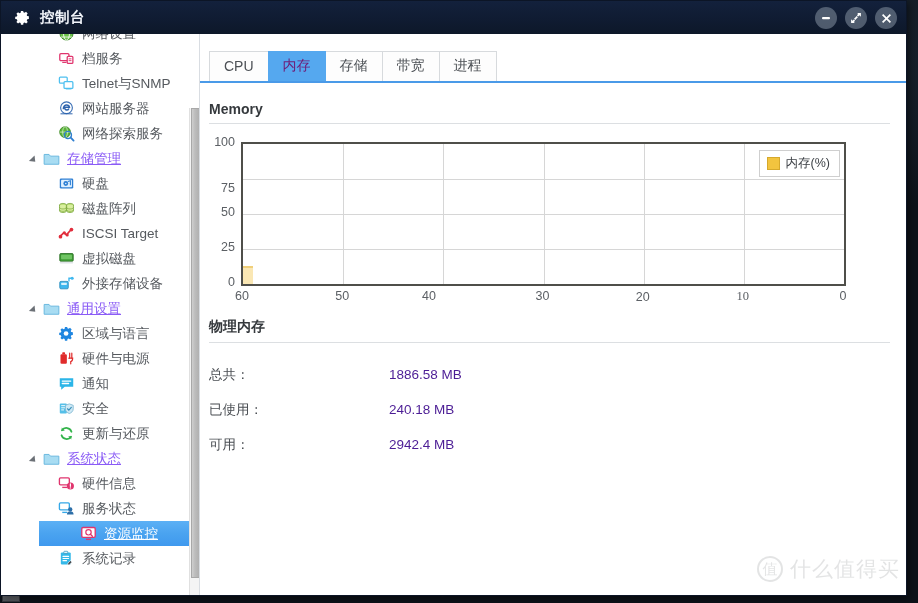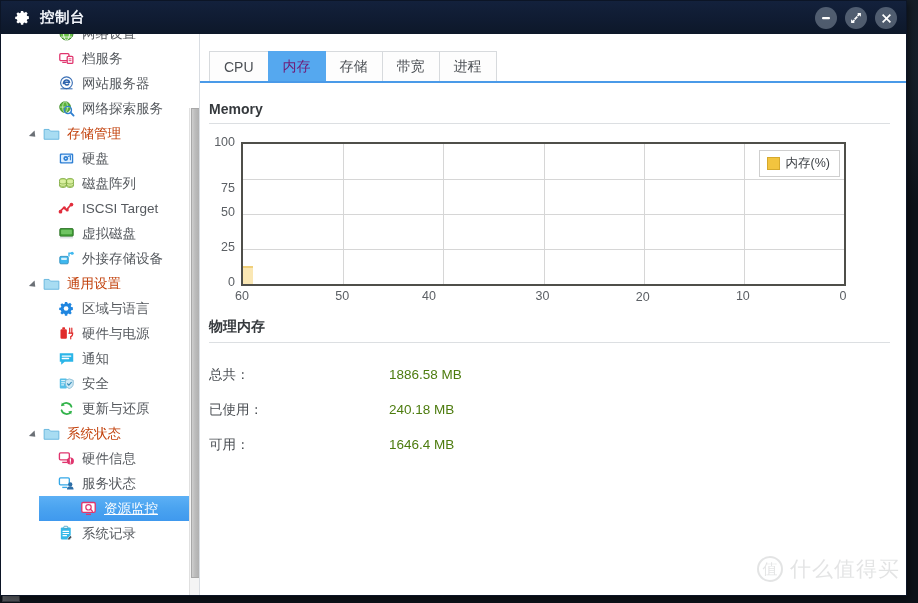--- a/index.html
+++ b/index.html
@@ -100,21 +100,21 @@
   .tri {
     width: 0; height: 0; flex: none;
     border-left: 5px solid #6b7076;
     border-top: 4px solid transparent;
     border-bottom: 4px solid transparent;
     transform: rotate(45deg);
     margin-right: 7px;
     margin-top: 2px;
   }
   .folder-ic { width: 17px; height: 14px; flex: none; margin-right: 7px; }
-  .grp-label { font-size: 13.5px; color: #c2410c; white-space: nowrap; }
+  .grp-label { font-size: 13.5px; color: #8b5cf6; white-space: nowrap; text-decoration: underline; }
 
   .nav-item {
     display: flex; align-items: center;
     height: 25px;
     padding-left: 41px;
     cursor: pointer;
   }
   .nav-item .ico { width: 17px; height: 17px; flex: none; margin-right: 7px; }
   .nav-item .lbl { font-size: 13.5px; color: #55595e; white-space: nowrap; }
   .nav-item.selected {
@@ -146,21 +146,21 @@
     position: relative;
     overflow: hidden;
   }
 
   
   #tabs {
     display: flex;
     padding-left: 9px;
     padding-top: 16px;
     height: 49px;
-    align-items: flex-end;
+    align-items: center;
     border-bottom: 2px solid #4a9ae8;
     position: relative;
   }
   .tab {
     height: 30px;
     padding: 0 14px;
     display: flex; align-items: center; justify-content: center;
     font-size: 14px;
     color: #4c5055;
     background: #fdfdfd;
@@ -239,21 +239,21 @@
     width: 13px; height: 13px;
     background: #f2c43f;
     border: 1px solid #d6a92c;
     flex: none;
   }
 
   
   #stats { margin-top: 14px; margin-left: 9px; }
   .stat-row { display: flex; height: 35px; align-items: center; font-size: 13.5px; }
   .stat-key { width: 180px; color: #4a4e53; }
-  .stat-val { color: #4d7c0f; }
+  .stat-val { color: #4c1d95; }
 
   
   #watermark {
     position: absolute;
     right: 6px; bottom: 12px;
     display: flex; align-items: center; gap: 7px;
     opacity: .15;
     pointer-events: none;
   }
   #watermark .wm-circle {
@@ -325,20 +325,28 @@
         <div class="nav-item">
           <svg class="ico" viewBox="0 0 24 24">
             <rect x="2.5" y="5" width="13" height="10" rx="1.6" fill="#fff" stroke="#e0356e" stroke-width="1.8"></rect>
             <rect x="13" y="9" width="8" height="10" rx="1.4" fill="#fff" stroke="#e0356e" stroke-width="1.8"></rect>
             <path d="M15 12.5h4M15 15h4" stroke="#e0356e" stroke-width="1.3"></path>
             <path d="M6 17.5h6" stroke="#e0356e" stroke-width="1.6"></path>
           </svg>
           <span class="lbl">档服务</span>
         </div>
 
+        <div class="nav-item">
+          <svg class="ico" viewBox="0 0 24 24">
+            <rect x="2" y="3" width="11" height="8.5" rx="1.3" fill="#fff" stroke="#4ec0f0" stroke-width="1.8"></rect>
+            <rect x="8.5" y="9.5" width="12.5" height="9.5" rx="1.3" fill="#fff" stroke="#4ec0f0" stroke-width="1.8"></rect>
+            <path d="M11 19.5h8" stroke="#4ec0f0" stroke-width="1.8"></path>
+          </svg>
+          <span class="lbl">Telnet与SNMP</span>
+        </div>
 
         <div class="nav-item">
           <svg class="ico" viewBox="0 0 24 24">
             <circle cx="12" cy="11" r="8.3" fill="#fff" stroke="#3a6fb5" stroke-width="1.6"></circle>
             <path d="M7.5 12.2c0-3 2-5.2 4.7-5.2 2.2 0 3.7 1.3 4 3.2H9.3c0 2.4 1.3 3.9 3.2 3.9 1.3 0 2.2-.6 2.7-1.6" fill="none" stroke="#2e63ad" stroke-width="1.9" stroke-linecap="round"></path>
             <path d="M3.5 19.5h17" stroke="#2e63ad" stroke-width="1.4"></path>
           </svg>
           <span class="lbl">网站服务器</span>
         </div>
 
@@ -568,39 +576,39 @@
       <div class="y-lab" style="top: 144px; left: -4px;">0</div>
           <div class="y-lab" style="top: 109px; left: -4px;">25</div>
           <div class="y-lab" style="top: 74px; left: -4px;">50</div>
           <div class="y-lab" style="top: 50px; left: -4px;">75</div>
           <div class="y-lab" style="top: 4px; left: -4px;">100</div>
           <div class="x-lab" style="left: 33px; top: 151px;">60</div>
           <div class="x-lab" style="left: 133.167px; top: 151px;">50</div>
           <div class="x-lab" style="left: 220px; top: 151px;">40</div>
           <div class="x-lab" style="left: 333.5px; top: 151px;">30</div>
           <div class="x-lab" style="left: 433.667px; top: 152px;">20</div>
-          <div class="x-lab" style="left: 533.833px; top: 151px;">10</div>
+          <div class="x-lab" style="left: 533.833px; top: 151px; font-family: Liberation Serif, serif;">10</div>
           <div class="x-lab" style="left: 634px; top: 151px;">0</div>
         </div>
 
       <div class="sec-title" style="margin-top:14px;">物理内存</div>
       <div class="sec-rule"></div>
 
       <div id="stats">
         <div class="stat-row">
           <span class="stat-key">总共：</span>
           <span class="stat-val">1886.58 MB</span>
         </div>
         <div class="stat-row">
           <span class="stat-key">已使用：</span>
           <span class="stat-val">240.18 MB</span>
         </div>
         <div class="stat-row">
           <span class="stat-key">可用：</span>
-          <span class="stat-val">1646.4 MB</span>
+          <span class="stat-val">2942.4 MB</span>
         </div>
       </div>
 
       <div id="watermark">
         <span class="wm-circle">值</span>
         <span class="wm-text">什么值得买</span>
       </div>
 
     </div>
   </div>

